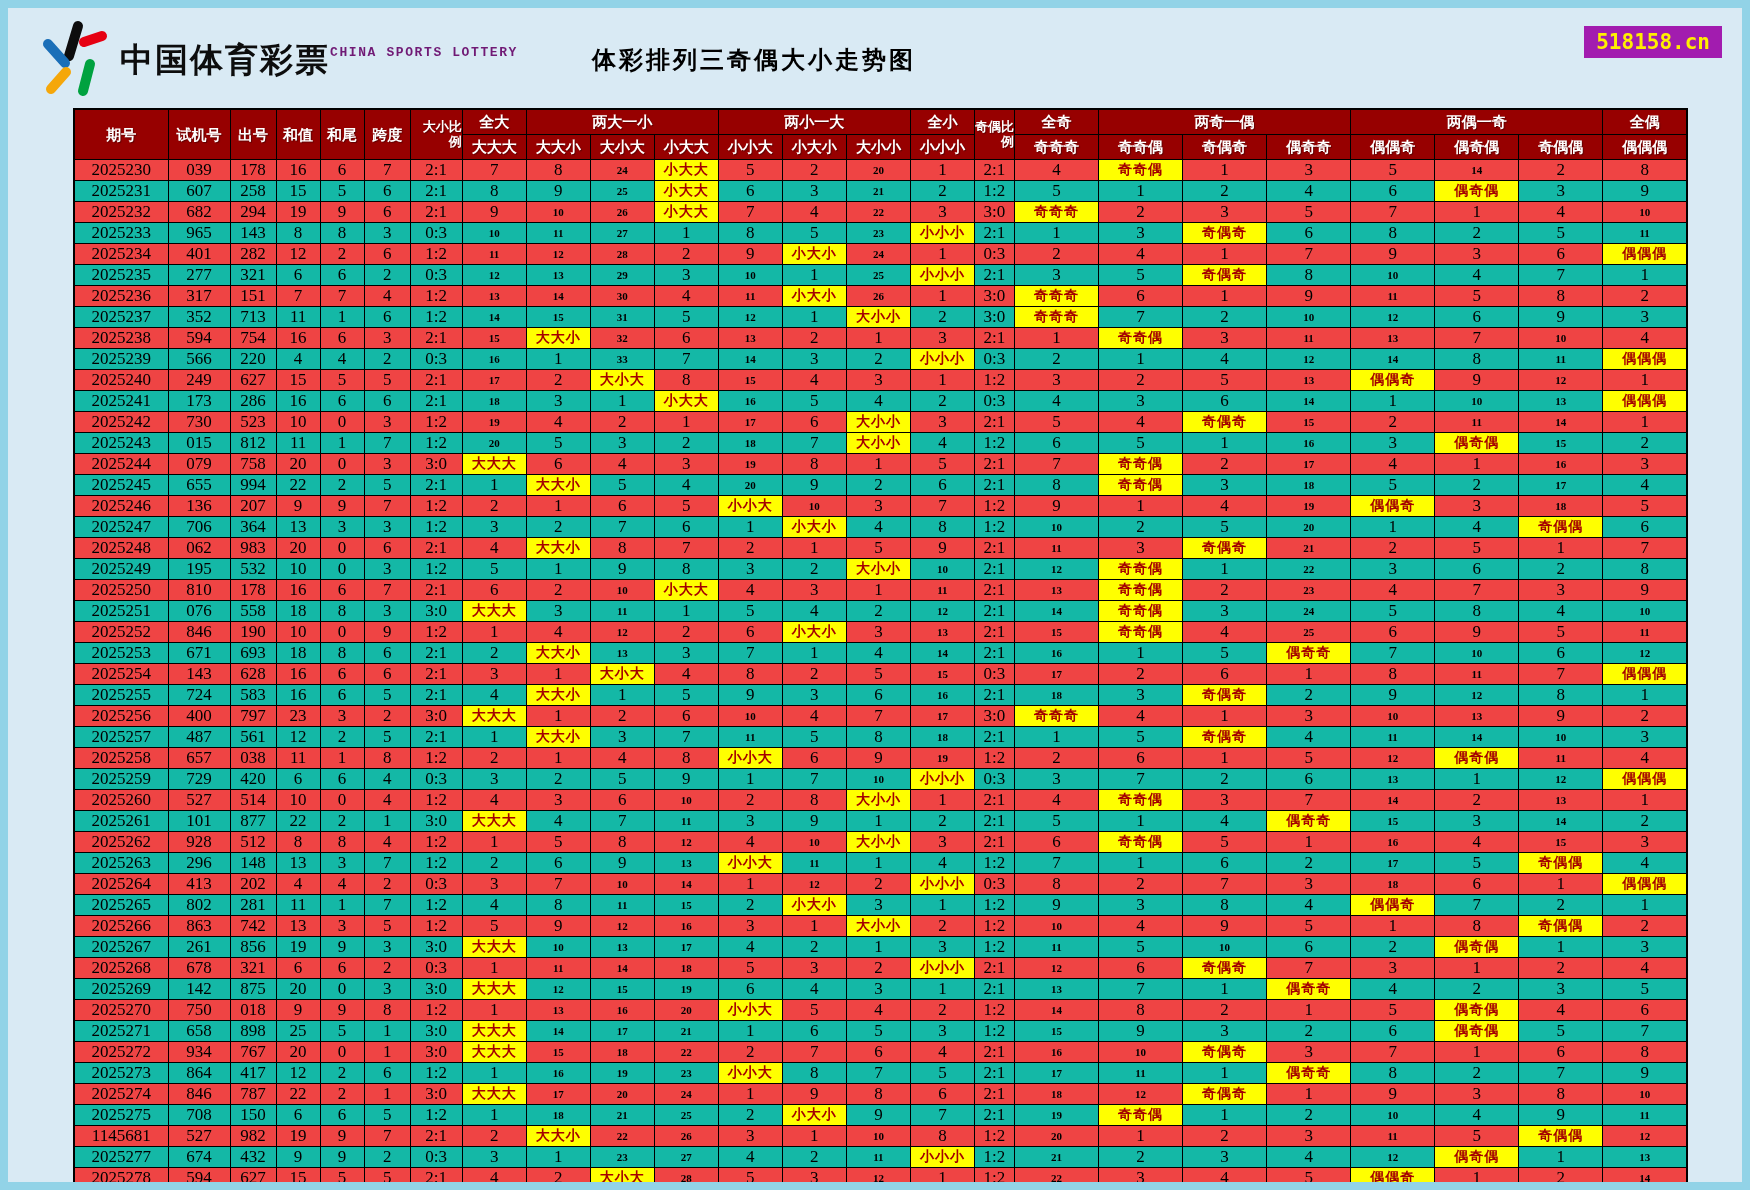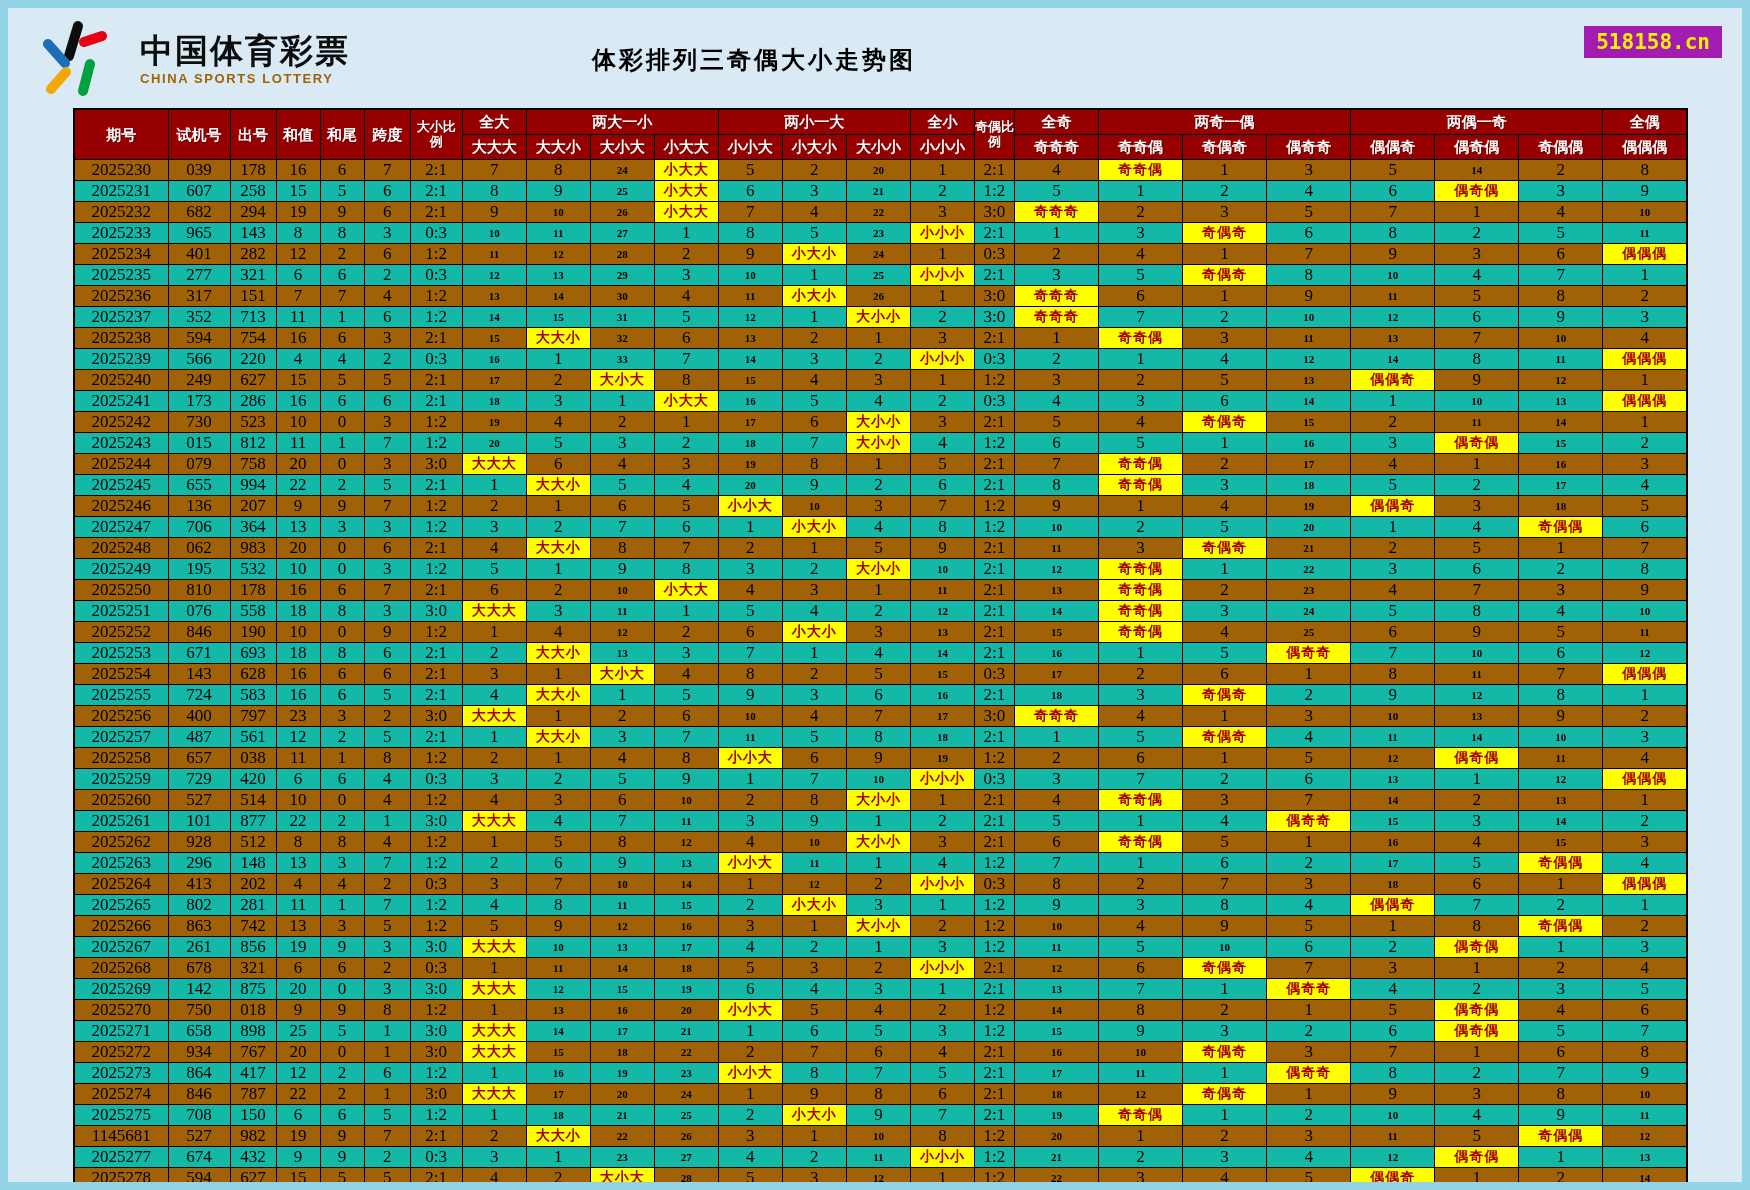--- a/index.html
+++ b/index.html
@@ -7,23 +7,23 @@
     width:1750px;height:1190px;
     box-sizing:border-box;
     background:#d9eaf4;
     border:8px solid #92d3e7;
     position:relative;
     overflow:hidden;
     font-family:"Liberation Sans",sans-serif;
   }
   
   .logo{position:absolute;left:30px;top:10px;display:flex;align-items:center;gap:10px;}
-  .logo-text{display:flex;flex-direction:column;line-height:1.05;margin-left:20px;}
+  .logo-text{display:flex;flex-direction:row;line-height:1.05;}
   .logo-cn{font-size:33px;font-weight:600;color:#0d0d0d;letter-spacing:2px;font-family:"Liberation Sans",sans-serif;}
-  .logo-en{font-size:13px;font-weight:bold;color:#a16207;letter-spacing:1.6px;margin-top:3px;}
+  .logo-en{font-size:13px;font-weight:bold;color:#701a75;letter-spacing:1.6px;margin-top:3px;font-family:Liberation Mono, monospace;}
   .brand{font-size:58px;font-weight:bold;font-style:italic;letter-spacing:2px;margin-left:4px;line-height:1;}
   .brand span{background-clip:text;-webkit-background-clip:text;color:transparent;}
   .brand .c0{background-image:linear-gradient(180deg,#f08300 10%,#e5381d 80%);}
   .brand .c1{background-image:linear-gradient(180deg,#f5b90a 15%,#2e9e8f 85%);}
   .brand .c2{background-image:linear-gradient(180deg,#f29600 10%,#d81e06 85%);}
   .page-title{
     position:absolute;left:746px;top:36px;transform:translateX(-50%);
     font-family:"Liberation Serif","DejaVu Serif",serif;
     font-size:24px;font-weight:600;color:#000;letter-spacing:3px;white-space:nowrap;
   }
@@ -41,23 +41,23 @@
   }
   .trend th,.trend td{
     border:1px solid #000;text-align:center;vertical-align:middle;
     padding:0;overflow:hidden;white-space:nowrap;
   }
   .trend thead th{
     background:#970000;color:#fff;
     font-size:15px;font-weight:bold;height:24px;line-height:1.05;
     text-shadow:1px 1px 1px rgba(60,0,0,.6);
   }
-  .trend thead th.wrap2{white-space:normal;font-size:13px;line-height:1.1;}
+  .trend thead th.wrap2{white-space:normal;font-size:13px;line-height:1.1;text-align:right;}
   .trend tbody tr{height:20.2px;}
-  .trend tbody tr.even{background:#a16207;}
+  .trend tbody tr.even{background:#ef4444;}
   .trend tbody tr.odd{background:#14b8a6;}
   td.num{font-family:"Liberation Serif","DejaVu Serif",serif;font-size:17px;color:#000;}
   td.small{font-family:"Liberation Serif","DejaVu Serif",serif;font-size:11px;font-weight:bold;color:#000;}
   td.hit{background:#ffff00;color:#a40000;font-weight:bold;font-size:14px;letter-spacing:1px;}
 </style>
 </head>
 <body>
 
 <div class="logo">
   <span>

